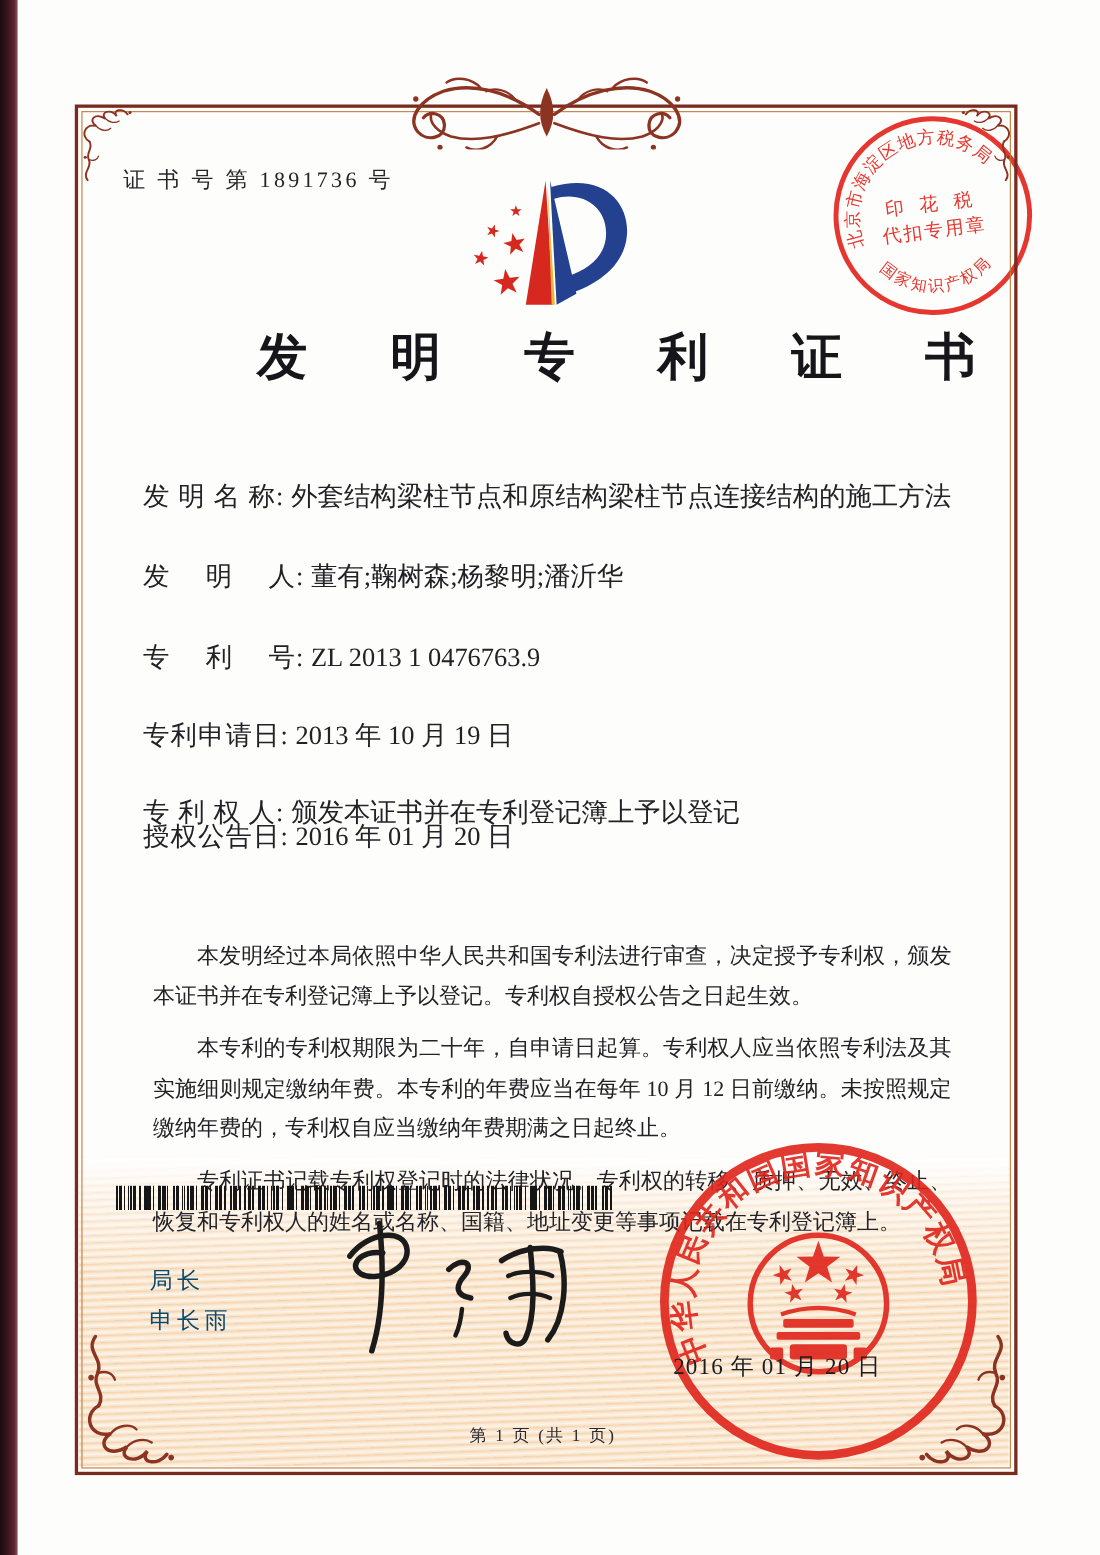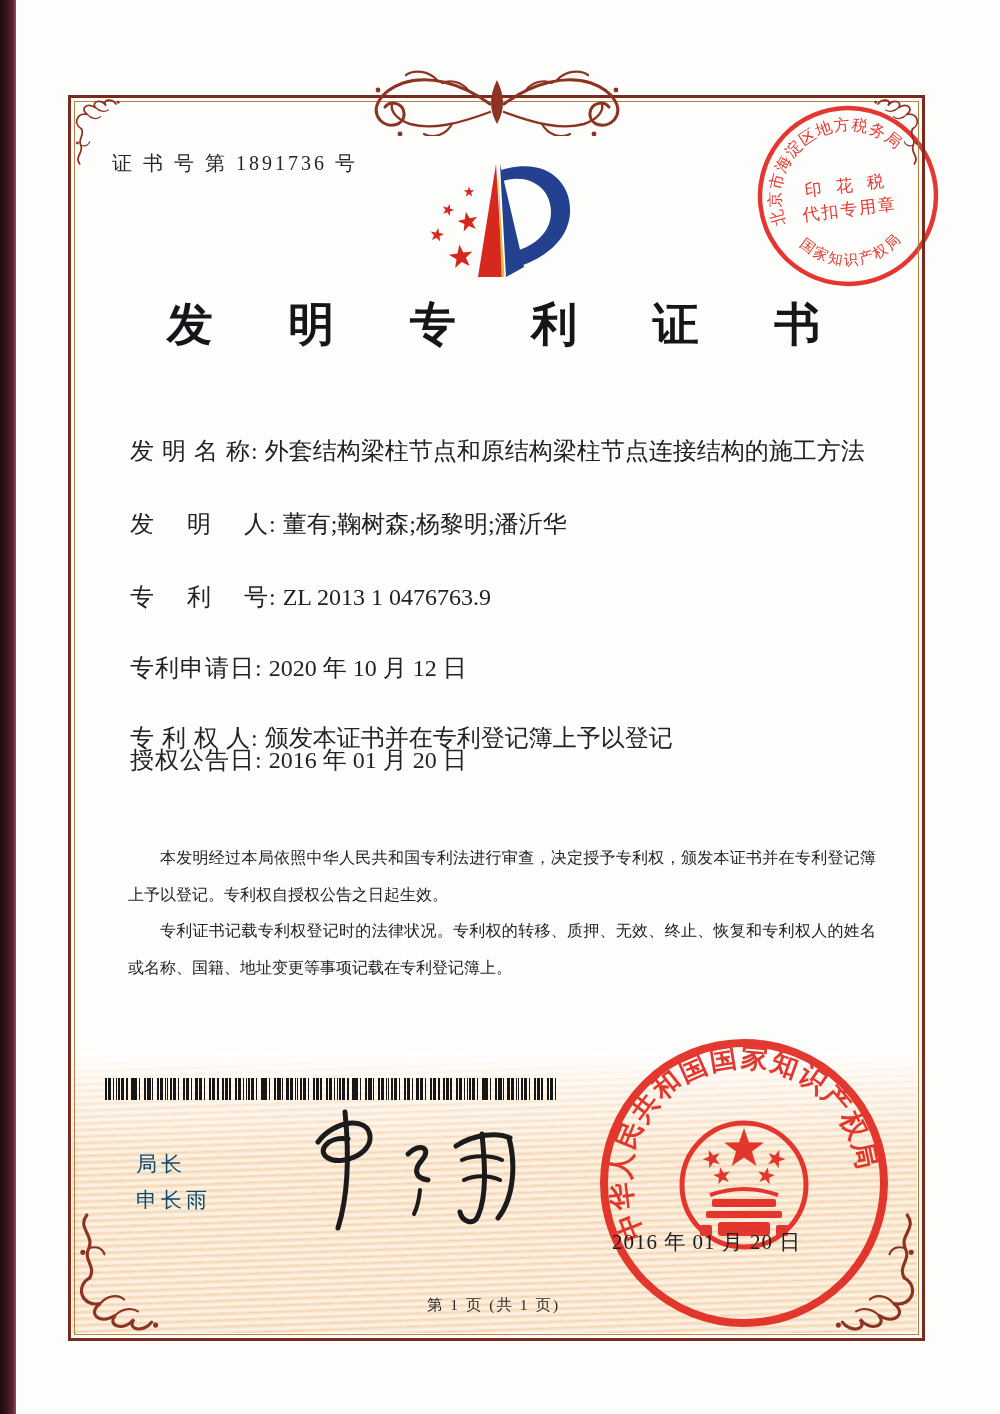--- a/index.html
+++ b/index.html
@@ -17,26 +17,26 @@
   .frame{left:68px;top:95px;width:851px;height:1240px;border:3px solid #7b2a20;z-index:3;pointer-events:none;}
   .frame-inner{position:absolute;left:3px;top:3px;right:3px;bottom:3px;border:1px solid #c07c3c;}
   
   .waves{left:72px;top:1052px;width:845px;height:281px;z-index:0;
     background-image:
       linear-gradient(180deg,#ffffff 0%,rgba(255,255,255,.55) 12%,rgba(255,255,255,0) 38%),
       repeating-linear-gradient(178deg,#f3d2ae 0px,#fae8d2 2px,#fdf4e8 4px,#f7ddbf 6.5px);}
   .cert-no{left:112px;top:150px;font-size:20px;letter-spacing:3px;color:#26262a;z-index:2;white-space:pre;}
   .logo{left:400px;top:150px;z-index:2;}
   .stamp{left:750px;top:98px;z-index:2;transform:rotate(-7deg);}
-  .title{left:68px;top:294px;width:851px;text-align:center;font-size:46px;font-weight:bold;
+  .title{left:68px;top:294px;width:851px;text-align:right;font-size:46px;font-weight:bold;
     letter-spacing:32px;text-indent:32px;color:#15151a;z-index:2;}
   .field{left:130px;font-size:24px;color:#212126;z-index:2;white-space:pre;}
   .field .lbl{letter-spacing:1px;}
   .paras{left:128px;top:840px;width:748px;z-index:1;}
-  .paras p{margin:0;font-size:16px;line-height:36.6px;text-align:justify;text-indent:2em;color:#222227;}
+  .paras p{margin:11px;font-size:20px;line-height:36.6px;text-align:justify;text-indent:2em;color:#222227;}
   .barcode{left:105px;top:1078px;width:452px;height:22px;z-index:2;
     background-image:
       repeating-linear-gradient(90deg,#161616 0 2px,transparent 2px 3px,#161616 3px 6px,transparent 6px 8px,#161616 8px 9px,transparent 9px 13px),
       repeating-linear-gradient(90deg,transparent 0 5px,#161616 5px 6px,transparent 6px 11px,#161616 11px 12px,transparent 12px 17px);}
   .director{left:136px;top:1150px;z-index:2;font-size:21px;letter-spacing:4px;color:#0c4a6e;}
   .director .name{display:block;margin-top:8px;}
   .signature{left:288px;top:1102px;z-index:2;}
   .seal{left:594px;top:1033px;z-index:2;opacity:.9;}
   .issue-date{left:612px;top:1228px;z-index:4;font-size:21px;color:#1c1c20;white-space:pre;letter-spacing:1px;}
   .page-ind{left:68px;top:1295px;width:851px;text-align:center;font-size:15.5px;letter-spacing:2px;color:#2a2a2e;z-index:1;white-space:pre;}
@@ -125,26 +125,27 @@
       <textPath href="#stampBottom" startOffset="12">国家知识产权局</textPath>
     </text>
   </g>
 </svg>
 
 <div class="abs title">发 明 专 利 证 书</div>
 
 <div class="abs field" style="top:435px"><span class="lbl">发 明 名 称:</span> <span>外套结构梁柱节点和原结构梁柱节点连接结构的施工方法</span></div>
 <div class="abs field" style="top:508px"><span class="lbl">发　 明 　人:</span> <span>董有;鞠树森;杨黎明;潘沂华</span></div>
 <div class="abs field" style="top:581px"><span class="lbl">专　 利 　号:</span> <span>ZL 2013 1 0476763.9</span></div>
-<div class="abs field" style="top:652px"><span class="lbl">专利申请日:</span> <span>2020 年 10 月 12 日</span></div>
+<div class="abs field" style="top:652px"><span class="lbl">专利申请日:</span> <span>2013 年 10 月 19 日</span></div>
 <div class="abs field" style="top:722px"><span class="lbl">专 利 权 人:</span> <span>颁发本证书并在专利登记簿上予以登记</span></div>
 <div class="abs field" style="top:744px"><span class="lbl">授权公告日:</span> <span>2016 年 01 月 20 日</span></div>
 
 <div class="abs paras">
   <p>本发明经过本局依照中华人民共和国专利法进行审查，决定授予专利权，颁发本证书并在专利登记簿上予以登记。专利权自授权公告之日起生效。</p>
+  <p>本专利的专利权期限为二十年，自申请日起算。专利权人应当依照专利法及其实施细则规定缴纳年费。本专利的年费应当在每年 10 月 12 日前缴纳。未按照规定缴纳年费的，专利权自应当缴纳年费期满之日起终止。</p>
   <p>专利证书记载专利权登记时的法律状况。专利权的转移、质押、无效、终止、恢复和专利权人的姓名或名称、国籍、地址变更等事项记载在专利登记簿上。</p>
 </div>
 
 <div class="abs barcode"></div>
 
 <div class="abs director">
   <span>局长</span>
   <span class="name">申长雨</span>
 </div>
 

